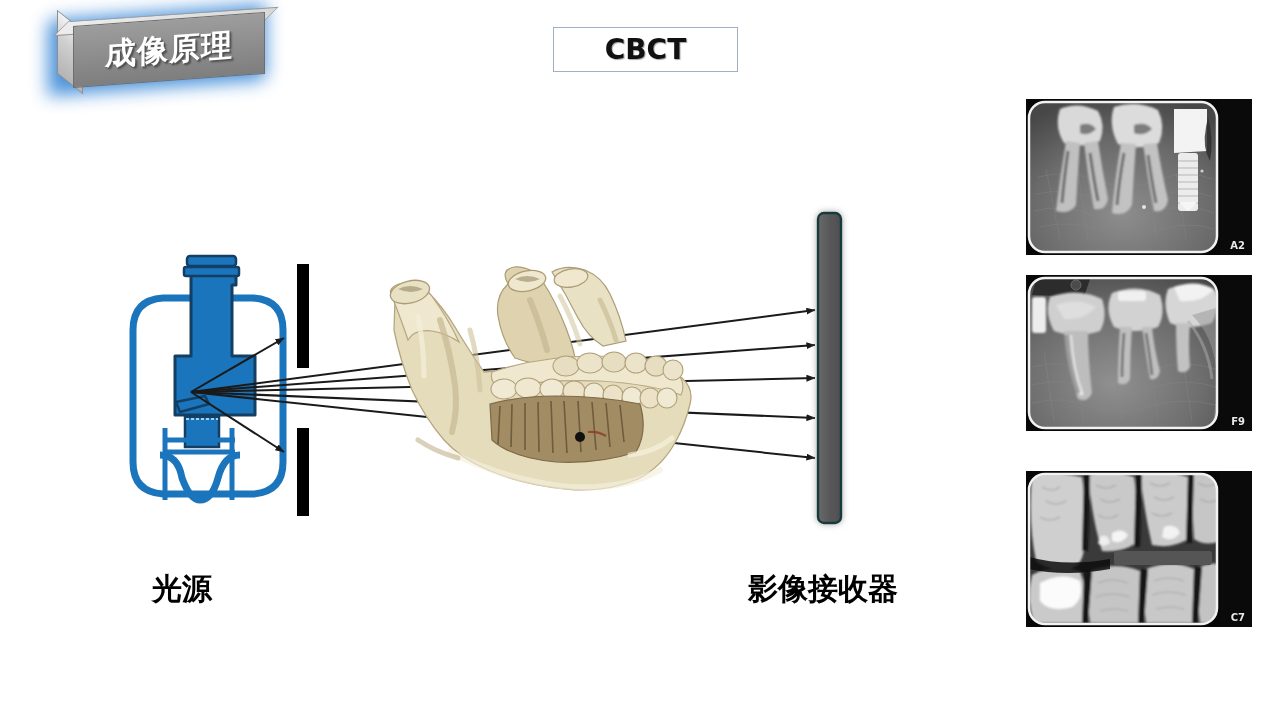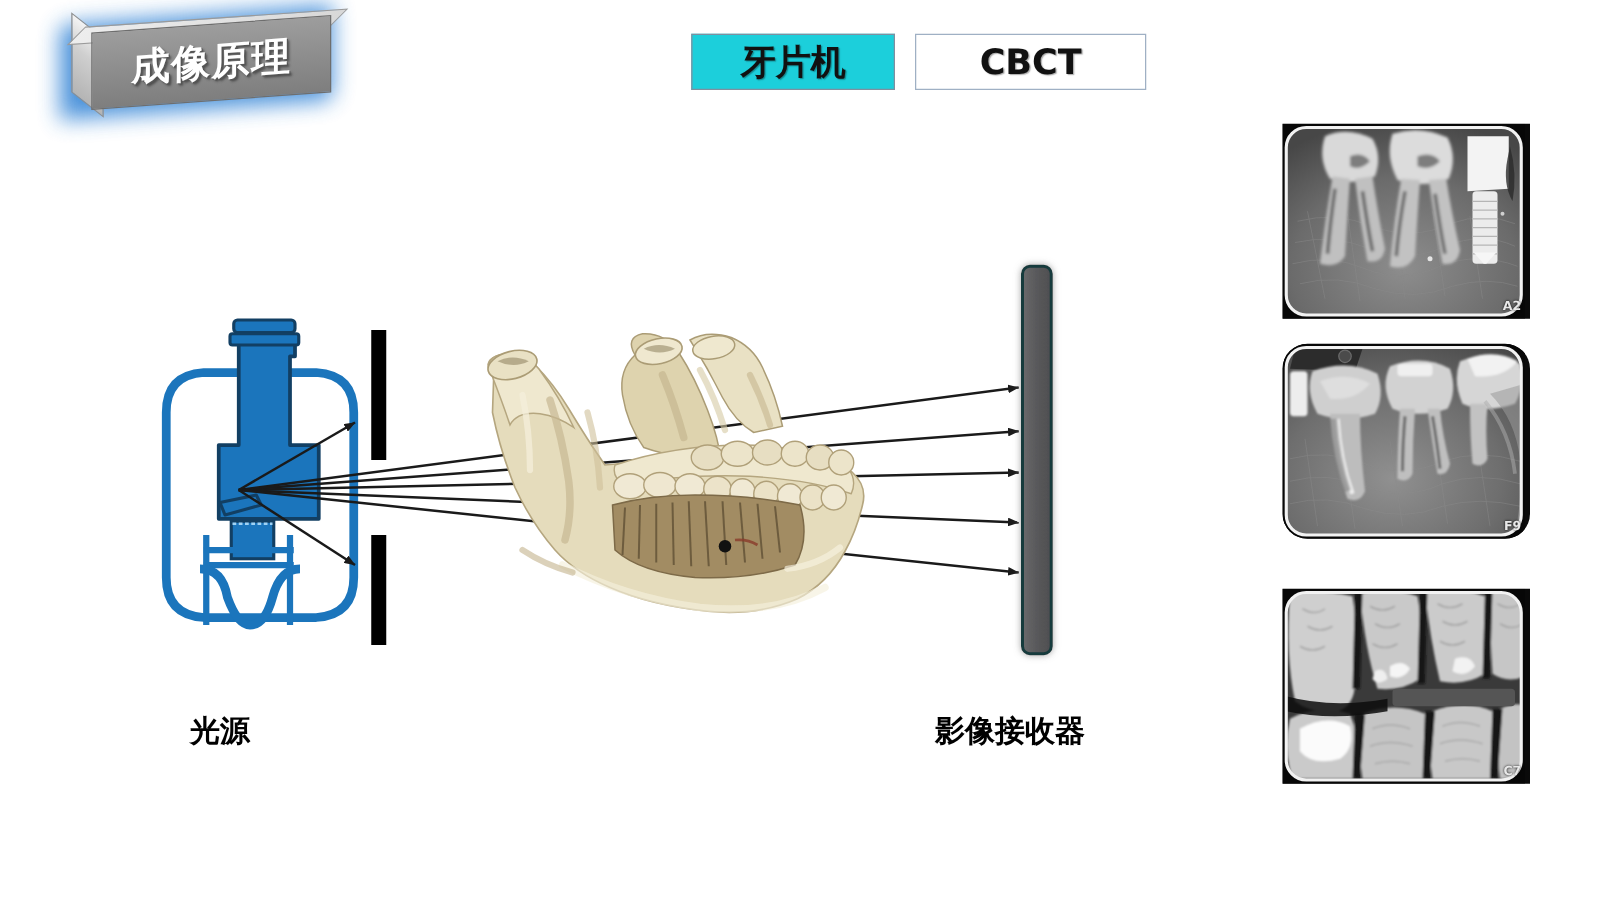--- a/index.html
+++ b/index.html
@@ -73,36 +73,36 @@
   #tab-1{width:163px;}
   #tab-2{width:185px;}
 
   
   #diagram{position:absolute;left:0;top:0;width:1000px;height:720px;}
 
   
   .caption{
     position:absolute;
     font-family:"DejaVu Serif","Liberation Serif",serif;
-    font-size:24px;font-weight:700;color:#000;
+    font-size:30px;font-weight:700;color:#000;
     white-space:nowrap;
   }
   #label-source{left:152px;top:569px;}
   #label-object{left:487px;top:569px;}
   #label-receptor{left:748px;top:569px;}
 
   
   .xray{
     position:absolute;left:1026px;
-    width:198px;height:156px;
+    width:226px;height:156px;
     background:#0a0a0a;
     overflow:hidden;
   }
   #xray-0{top:99px;}
-  #xray-1{top:275px;border-radius:20px;}
+  #xray-1{top:275px;}
   #xray-2{top:451px;margin-top:20px;}
   .xray .marker{
     position:absolute;right:7px;bottom:4px;
     color:#e8e8e8;font-size:10px;font-weight:700;
     font-family:"DejaVu Sans",sans-serif;
     text-shadow:0 0 2px #000;
     z-index:8;
   }
   .xray svg{display:block;}
 </style>
@@ -114,21 +114,20 @@
   <div id="title-plaque">
     <div class="glow"></div>
     <div class="side"></div>
     <div class="topface"></div>
     <div class="face">
       <span class="txt">成像原理</span>
     </div>
   </div>
 
   <div id="tab-bar">
-    <div class="tab active" id="tab-0">牙片机</div>
     <div class="tab" id="tab-2">CBCT</div>
   </div>
 
   <svg id="diagram" viewBox="0 0 1000 720">
     <defs>
       <linearGradient id="gradReceptor" x1="0" y1="0" x2="1" y2="0">
         <stop offset="0%" stop-color="#6a6a6c"></stop>
         <stop offset="45%" stop-color="#5a5a5c"></stop>
         <stop offset="100%" stop-color="#4e4e50"></stop>
       </linearGradient>

